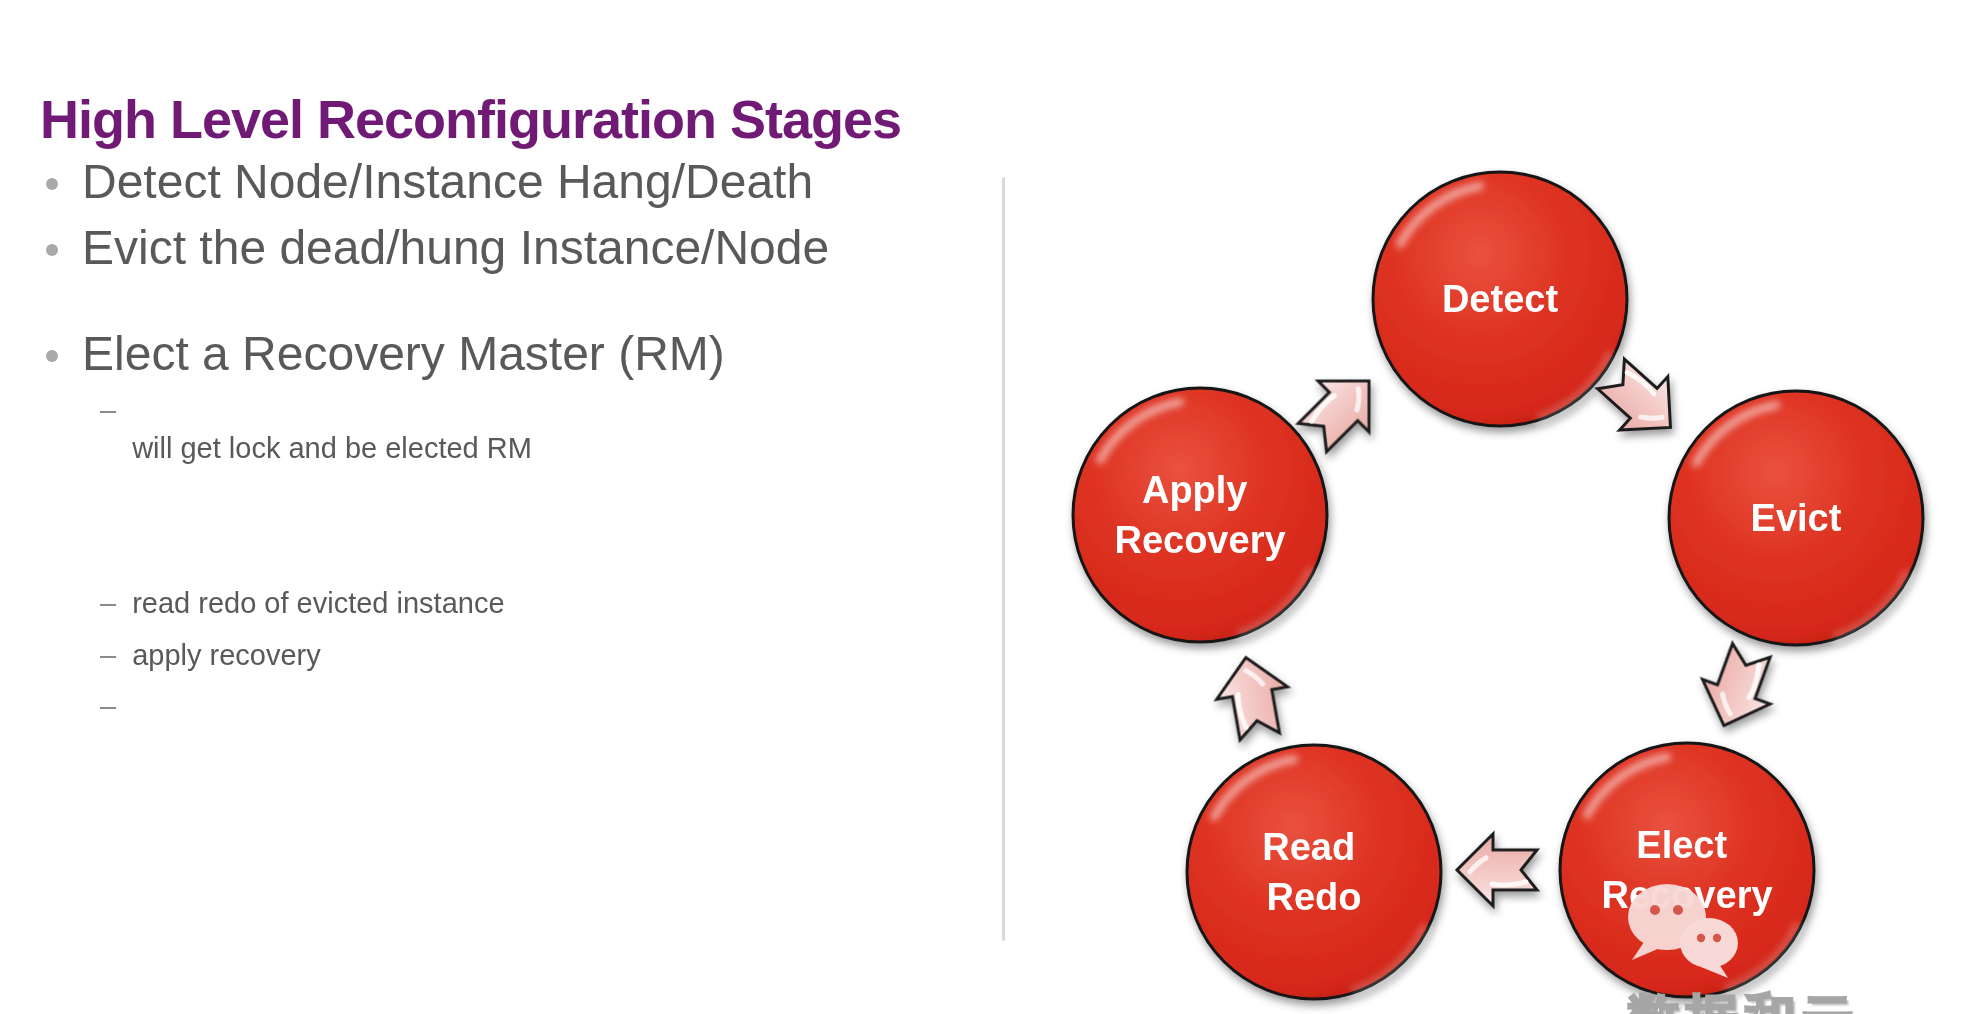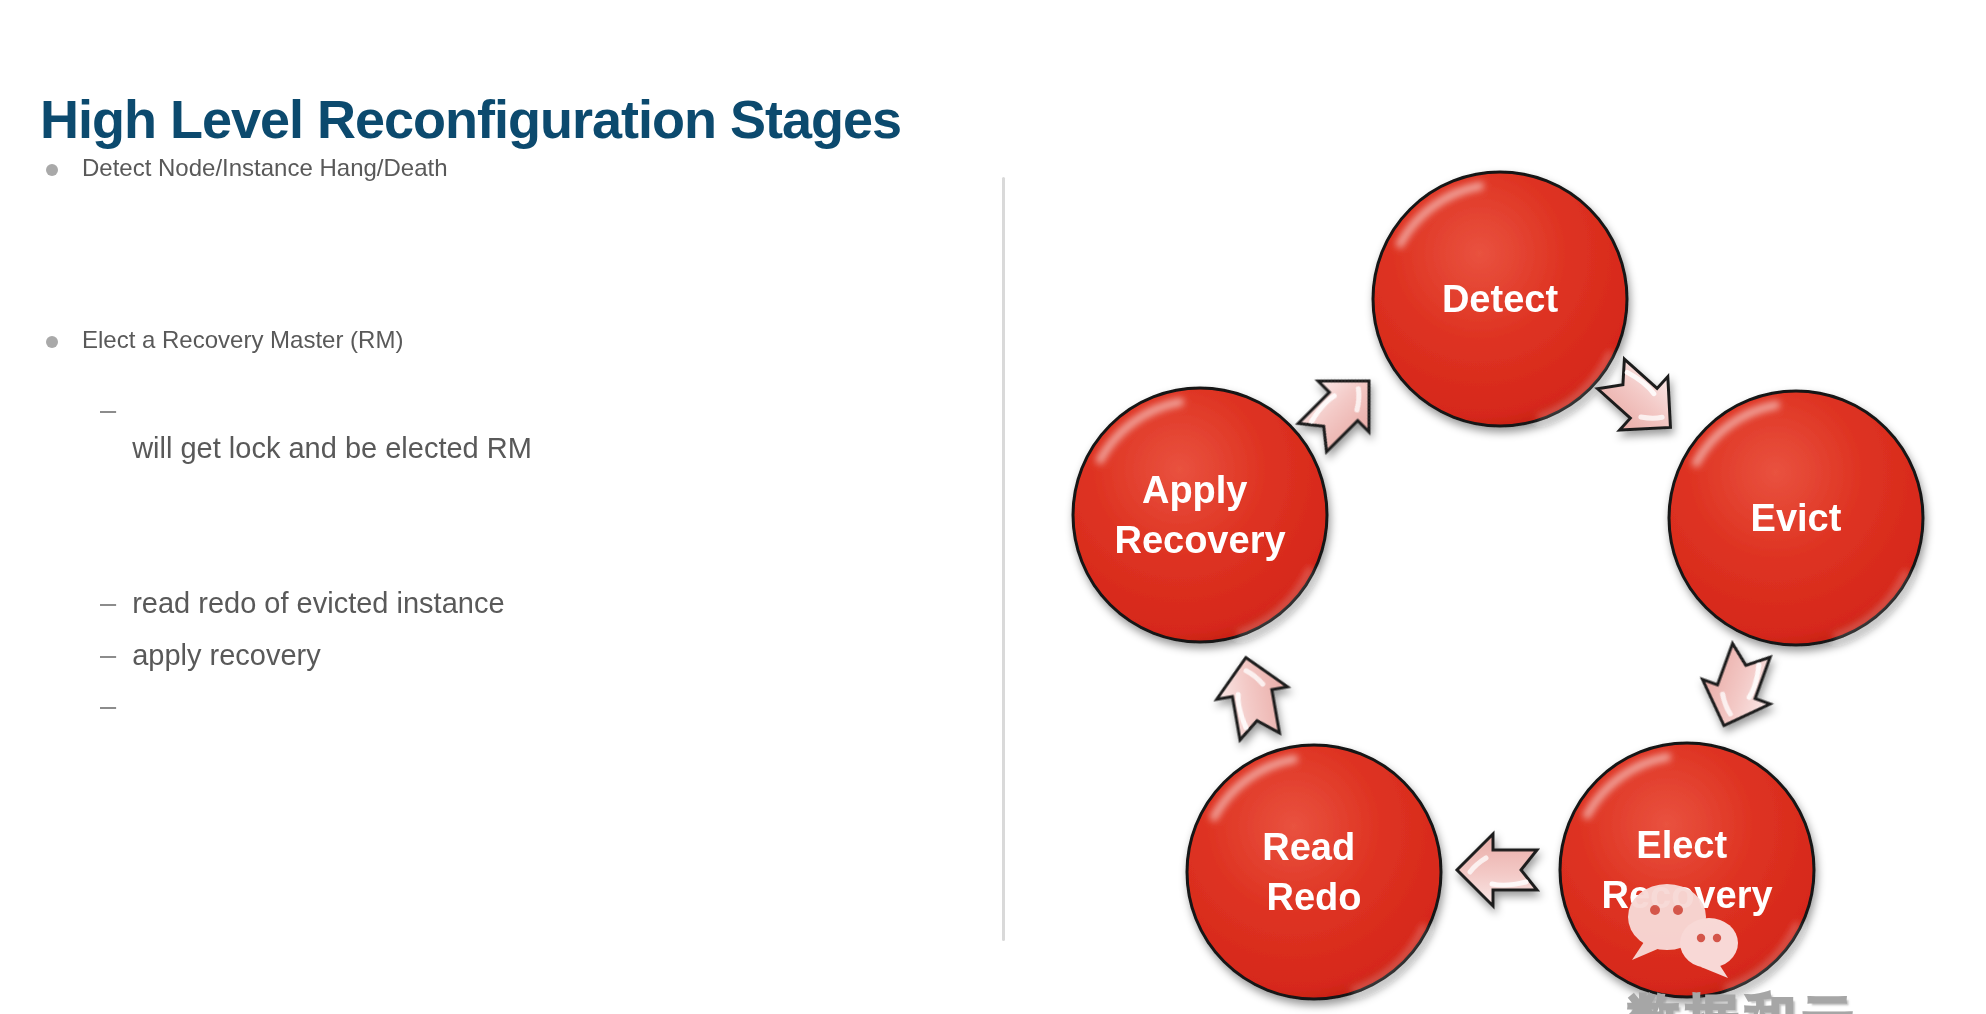--- a/index.html
+++ b/index.html
@@ -7,26 +7,26 @@
     position:relative;
     width:1986px;height:1014px;
     background:#ffffff;
     overflow:hidden;
     font-family:"Liberation Sans","DejaVu Sans",sans-serif;
     color:#595959;
   }
   .title{
     position:absolute;left:40px;top:52px;
     font-size:54px;letter-spacing:-1px;
-    color:#0c4a6e;white-space:nowrap;
+    color:#701a75;white-space:nowrap;
   }
   .bullet-l1{
     position:absolute;left:46px;
     display:flex;align-items:center;gap:24px;
-    font-size:24px;color:#595959;white-space:nowrap;
+    font-size:48px;color:#595959;white-space:nowrap;
   }
   .bullet-l1 .dot{
     width:12px;height:12px;border-radius:50%;
     background:#a9a9a9;flex:none;margin-top:4px;
   }
   .bullet-l2{
     position:absolute;left:100px;
     display:flex;align-items:flex-start;gap:16px;
     font-size:29px;line-height:38px;color:#595959;
   }
@@ -58,20 +58,24 @@
 
 <div class="slide">
 
   <h1 class="title">High Level Reconfiguration Stages</h1>
 
   <div class="bullet-l1" style="top:154px">
     <span class="dot"></span>
     <span>Detect Node/Instance Hang/Death</span>
   </div>
 
+  <div class="bullet-l1" style="top:220px">
+    <span class="dot"></span>
+    <span>Evict the dead/hung Instance/Node</span>
+  </div>
 
   <div class="bullet-l1" style="top:326px">
     <span class="dot"></span>
     <span>Elect a Recovery Master (RM)</span>
   </div>
 
   <div class="bullet-l2" style="top:391px">
     <span class="dash">–</span>
     <span>
       <br>

